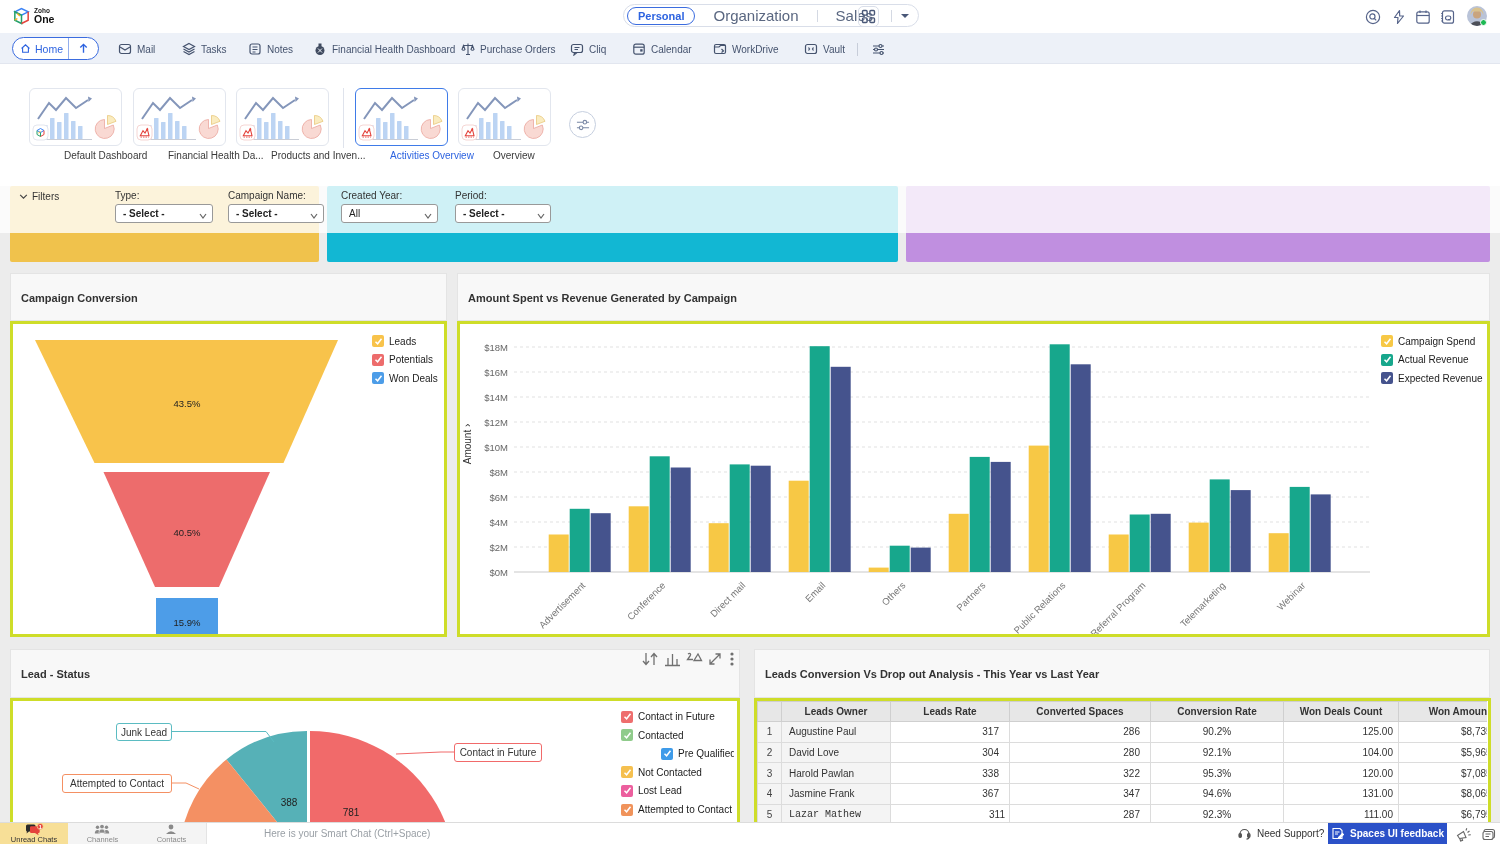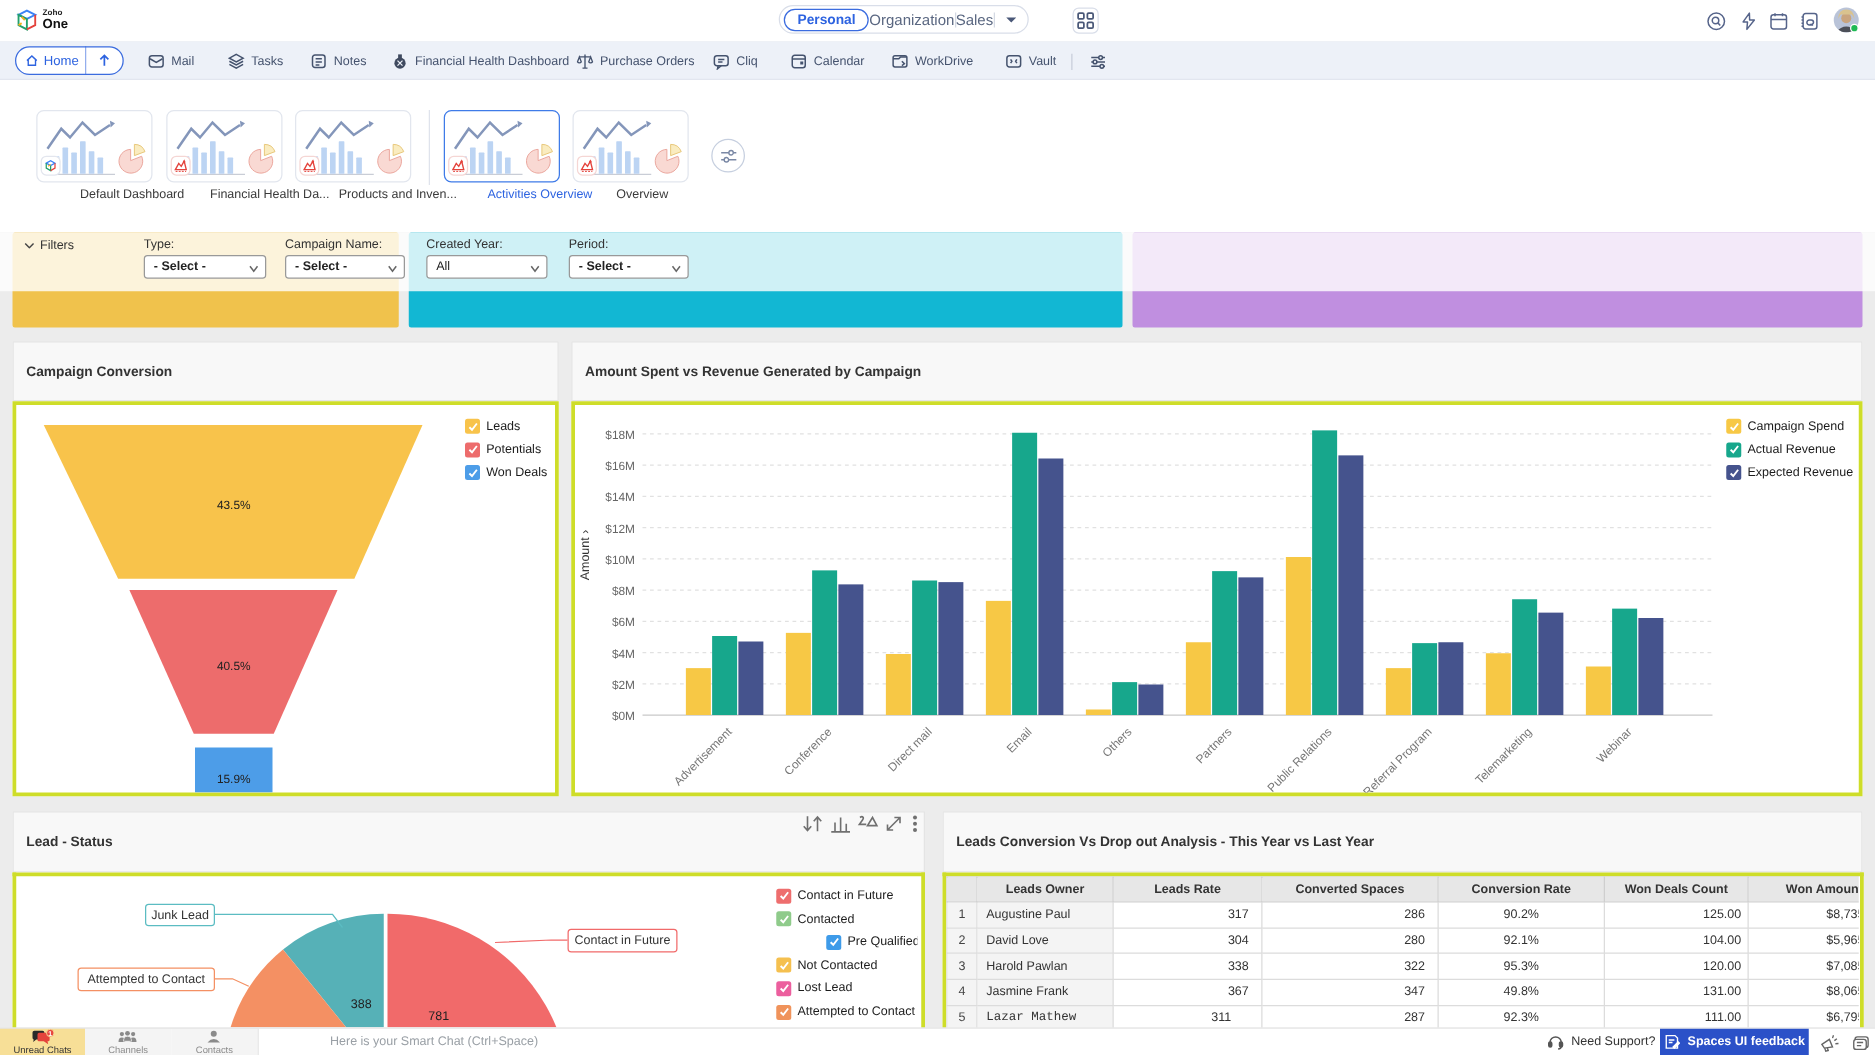--- a/index.html
+++ b/index.html
@@ -5,21 +5,21 @@
 * { margin:0; padding:0; box-sizing:border-box; }
 html,body { width:1500px; height:844px; overflow:hidden; }
 body { font-family:"Liberation Sans", sans-serif; position:relative; background:#ececec; }
 .abs { position:absolute; }
 
 
 #topbar { left:0; top:0; width:1500px; height:33px; background:#fff; }
 #logo { left:12px; top:6px; width:120px; height:24px; }
 #tabgroup { left:623px; top:4px; height:23px; background:#fff; border:1px solid #d9dee9; border-radius:12px; display:flex; align-items:center; padding:0 8px 0 3px; }
 #tabgroup .pill { border:1px solid #3b6cdf; border-radius:10px; color:#2d63e0; font-weight:bold; font-size:11px; padding:2px 10px; }
-#tabgroup .t { color:#5a6781; font-size:12px; padding:0 0; }
+#tabgroup .t { color:#5a6781; font-size:15px; padding:0 18px; }
 #tabgroup .sep { width:1px; height:12px; background:#d4d9e3; }
 #gridbtn { left:858px; top:6px; width:21px; height:21px; border:1px solid #d9dee9; border-radius:5px; }
 .topicon { top:9px; width:16px; height:16px; color:#56648a; }
 
 
 #navbar { left:0; top:33px; width:1500px; height:31px; background:#edf1f8; border-bottom:1px solid #e2e6ef; }
 #homebtn { left:12px; top:37px; height:23px; background:#fff; border:1px solid #3b6cdf; border-radius:12px; display:flex; align-items:center; color:#2d63e0; font-size:10.5px; }
 .navitem { top:0; height:30px; display:flex; align-items:center; color:#45536e; font-size:10px; gap:5px; }
 .navsep { top:9px; width:1px; height:13px; background:#c7cdd9; }
 
@@ -671,28 +671,28 @@
           <td style="text-align:right;padding-right:10px;">322</td>
           <td style="text-align:center;">95.3%</td>
           <td style="text-align:right;padding-right:5px;">120.00</td>
           <td style="padding-left:62px;">$7,085.00</td>
         </tr>
 <tr style="height:20.7px;">
           <td class="g" style="text-align:center;color:#444;">4</td>
           <td class="g" style="padding-left:7px;">Jasmine Frank</td>
           <td style="text-align:right;padding-right:10px;">367</td>
           <td style="text-align:right;padding-right:10px;">347</td>
-          <td style="text-align:center;">49.8%</td>
+          <td style="text-align:center;">94.6%</td>
           <td style="text-align:right;padding-right:5px;">131.00</td>
           <td style="padding-left:62px;">$8,065.00</td>
         </tr>
 <tr style="height:20.7px;">
           <td class="g" style="text-align:center;color:#444;">5</td>
           <td class="g" style="padding-left:7px;font-family:Liberation Mono, monospace;">Lazar Mathew</td>
-          <td style="text-align:right;padding-right:24px;">311</td>
+          <td style="text-align:right;padding-right:4px;">311</td>
           <td style="text-align:right;padding-right:10px;">287</td>
           <td style="text-align:center;">92.3%</td>
           <td style="text-align:right;padding-right:5px;">111.00</td>
           <td style="padding-left:62px;">$6,795.00</td>
         </tr>
 </tbody>
     </table>
   </div>
 
 <div id="bottombar" class="abs">

